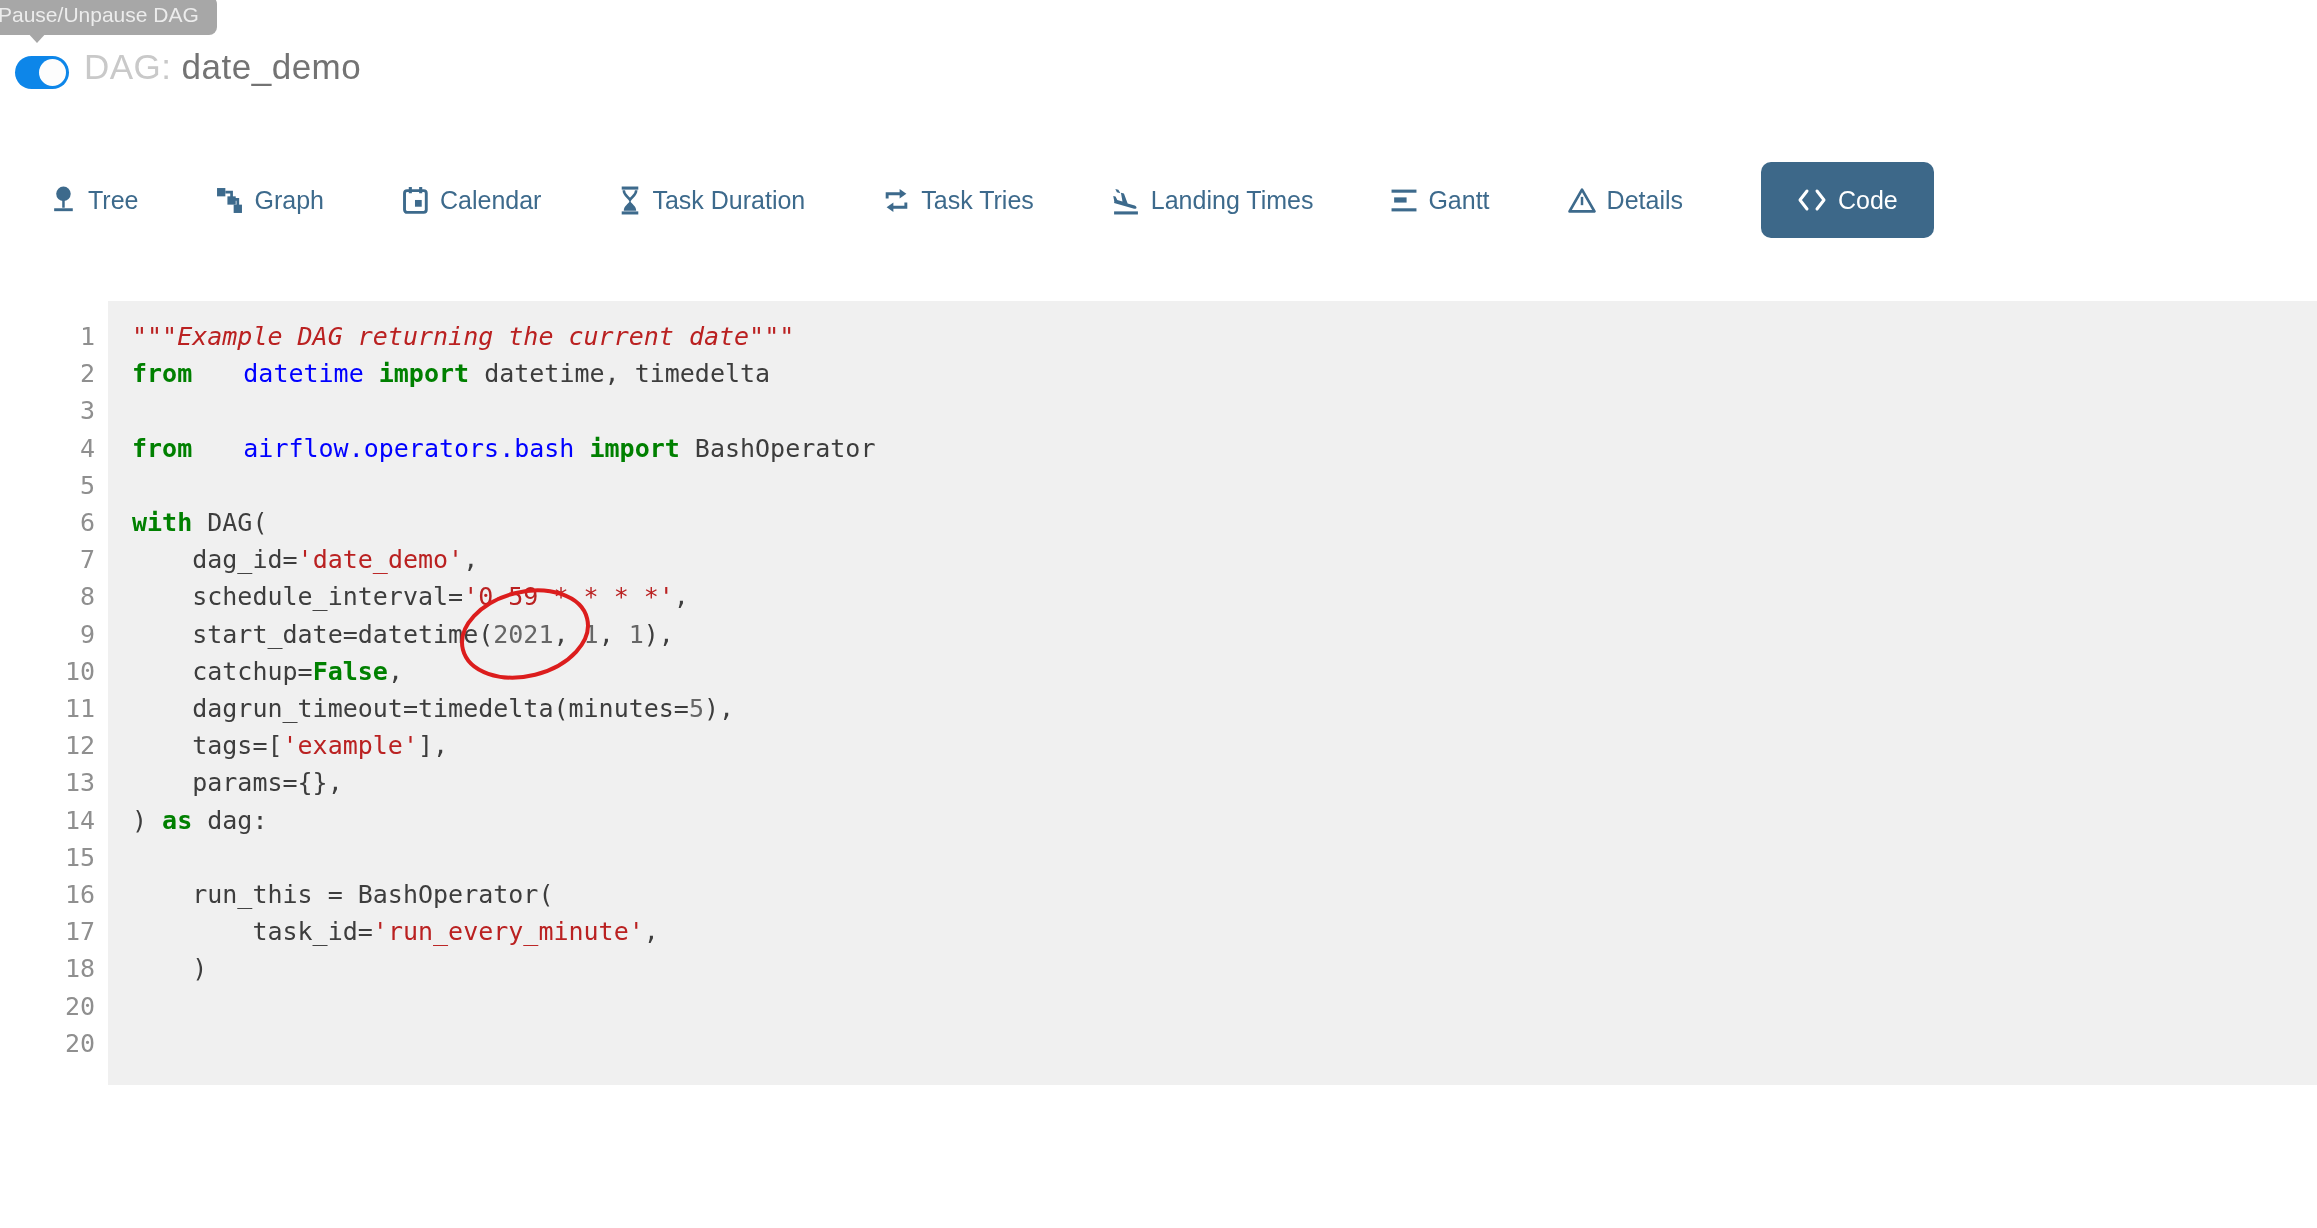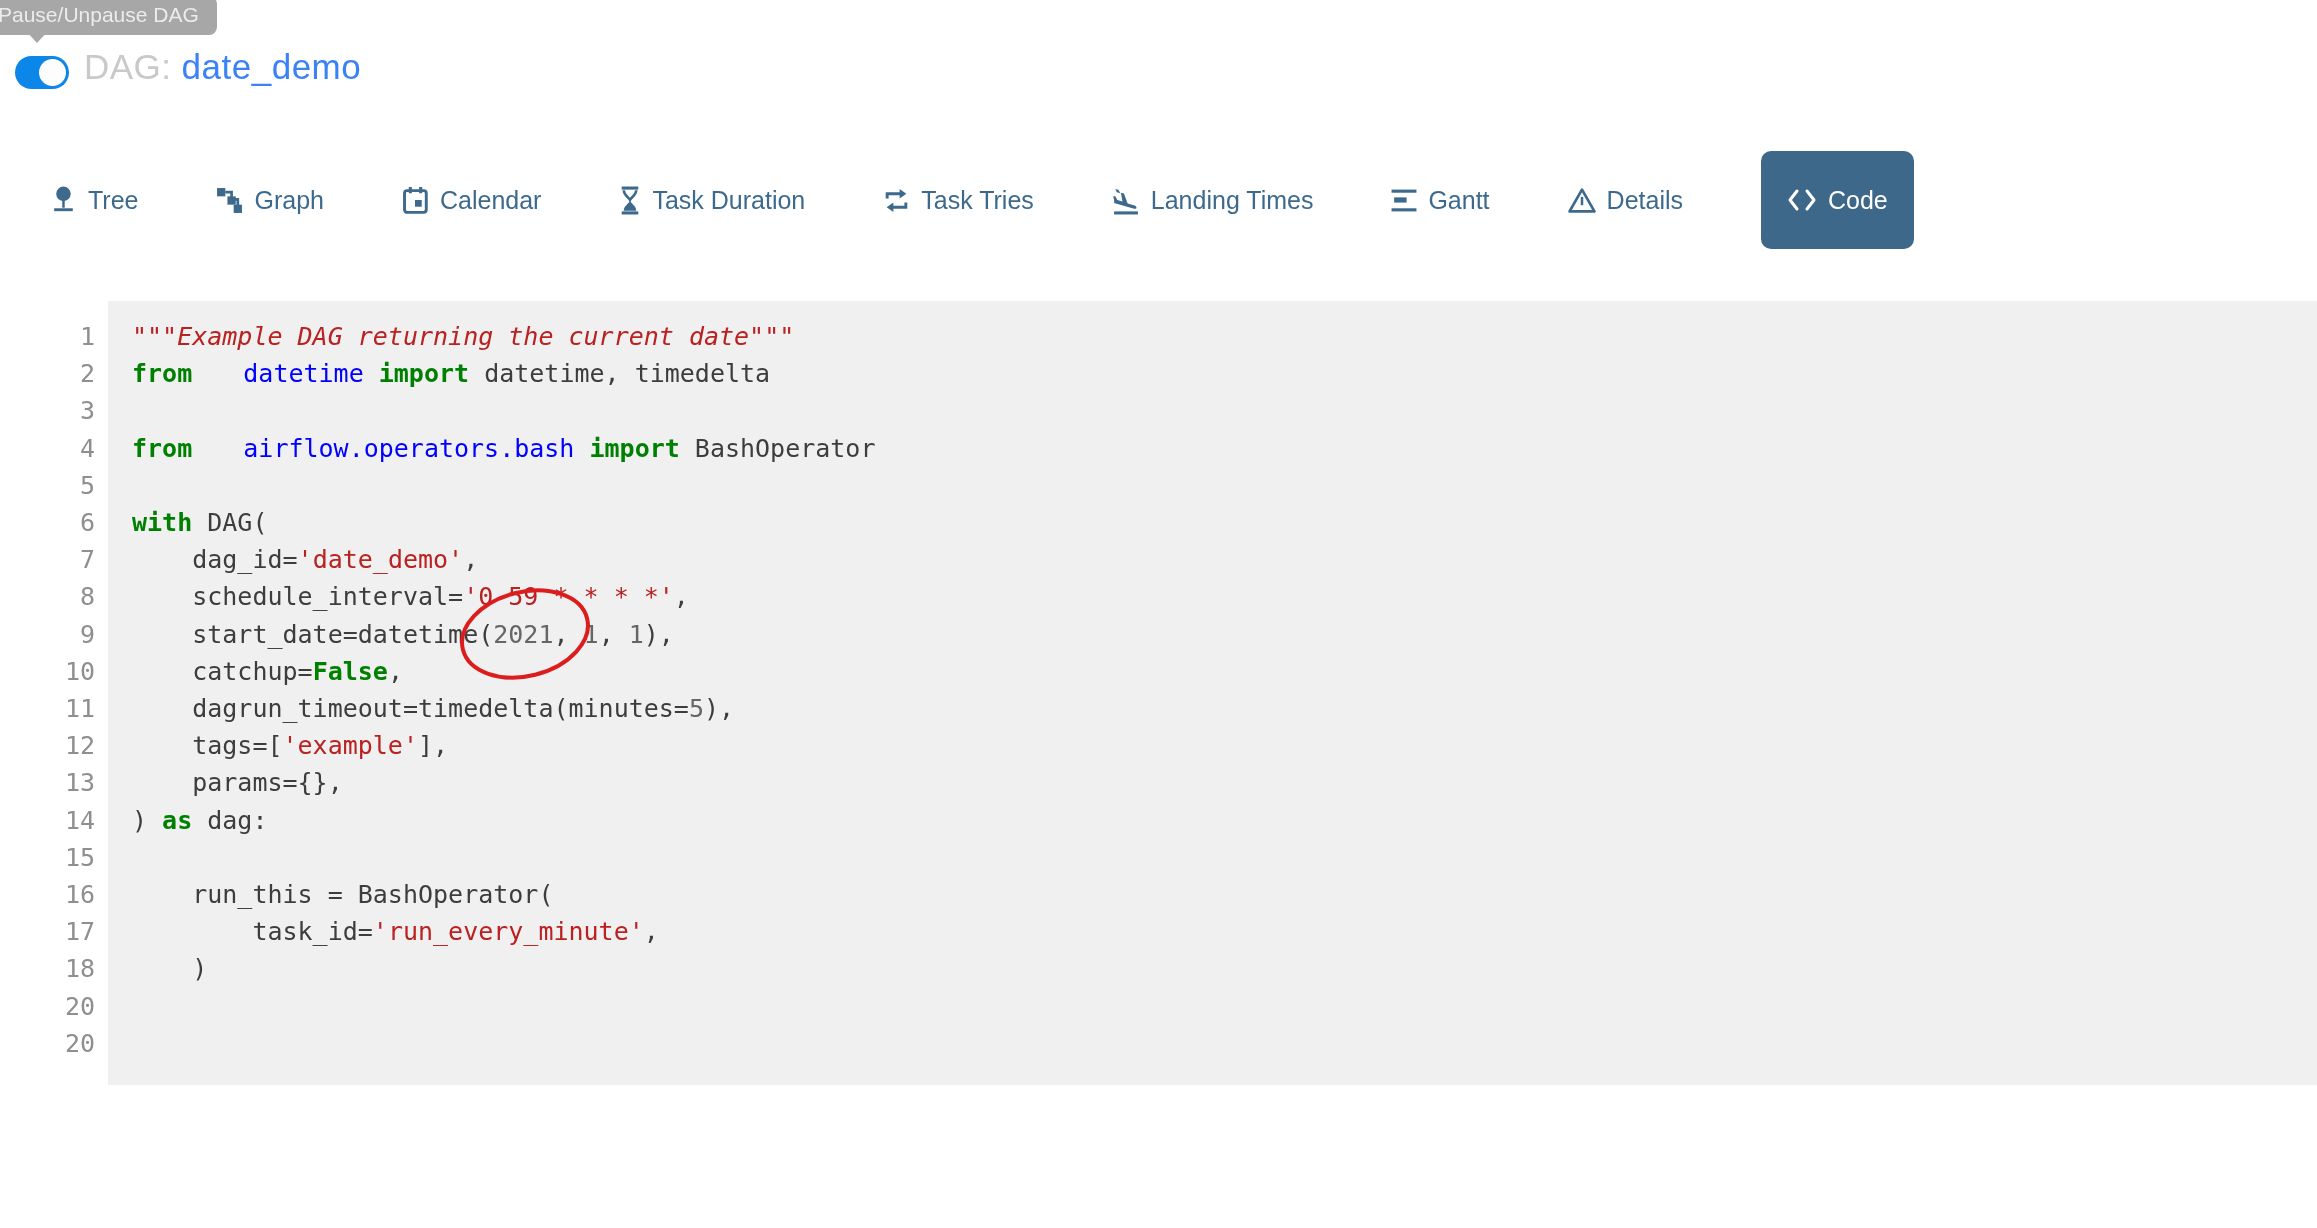--- a/index.html
+++ b/index.html
@@ -13,27 +13,27 @@
            border-left:11px solid transparent;border-right:11px solid transparent;
            border-top:12px solid #a7a7a7;}
 
   
   .toggle{position:absolute;left:15px;top:56px;width:54px;height:33px;border-radius:17px;
           background:#0d86e9;cursor:pointer;}
   .toggle-knob{position:absolute;right:3px;top:3px;width:27px;height:27px;border-radius:50%;
           background:#fdfdfd;}
   .dag-title{position:absolute;left:84px;top:47px;font-size:35px;letter-spacing:.5px;}
   .dag-label{color:#c9c9c9;}
-  .dag-name{color:#3b82f6;margin-left:10px;}
+  .dag-name{color:#737373;margin-left:10px;}
 
   
   .tabs{position:absolute;left:52px;top:160px;height:80px;display:flex;align-items:center;gap:78px;}
   .tab{display:flex;align-items:center;gap:11px;color:#3d6a8c;font-size:25px;cursor:pointer;white-space:nowrap;}
   .tab svg{display:block;}
-  .tab.active{background:#3d6889;color:#ffffff;border-radius:10px;height:98px;padding:0 26px;}
+  .tab.active{background:#3d6889;color:#ffffff;border-radius:10px;height:76px;padding:0 36px;}
   .icon{fill:#3d6a8c;stroke:none;}
   .icon-stroke{fill:none;stroke:#3d6a8c;}
   .tab.active .icon-stroke{stroke:#ffffff;}
 
   
   .codeblock{position:absolute;left:0;top:301px;right:0;display:flex;
              font-family:"DejaVu Sans Mono",monospace;font-size:25px;line-height:37.2px;}
   .gutter{width:108px;box-sizing:border-box;padding:17px 13px 23px 0;text-align:right;
           color:#8f8f8f;background:#ffffff;flex:0 0 auto;}
   .codebg{flex:1 1 auto;background:#f0f0f0;padding:17px 0 23px 24px;}

